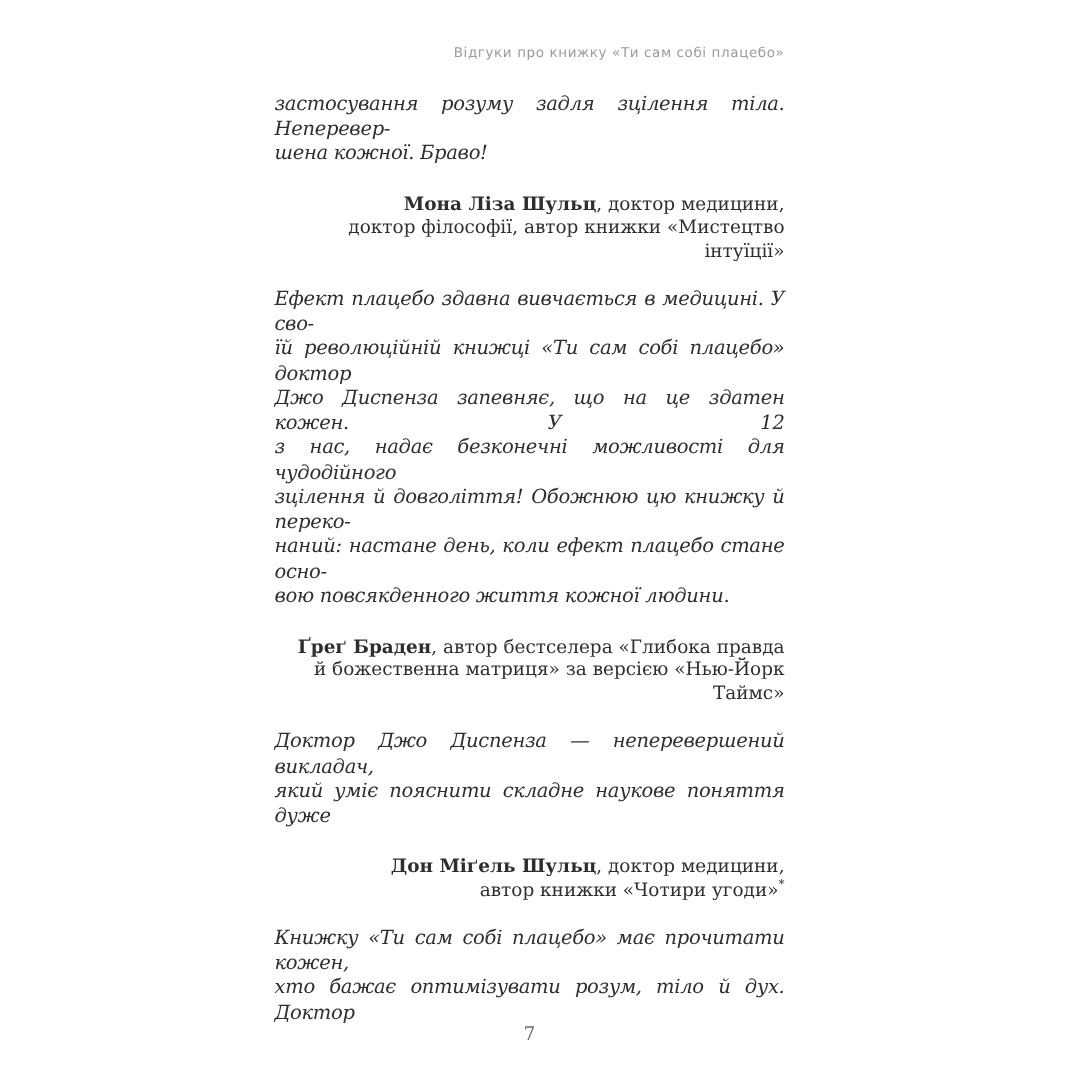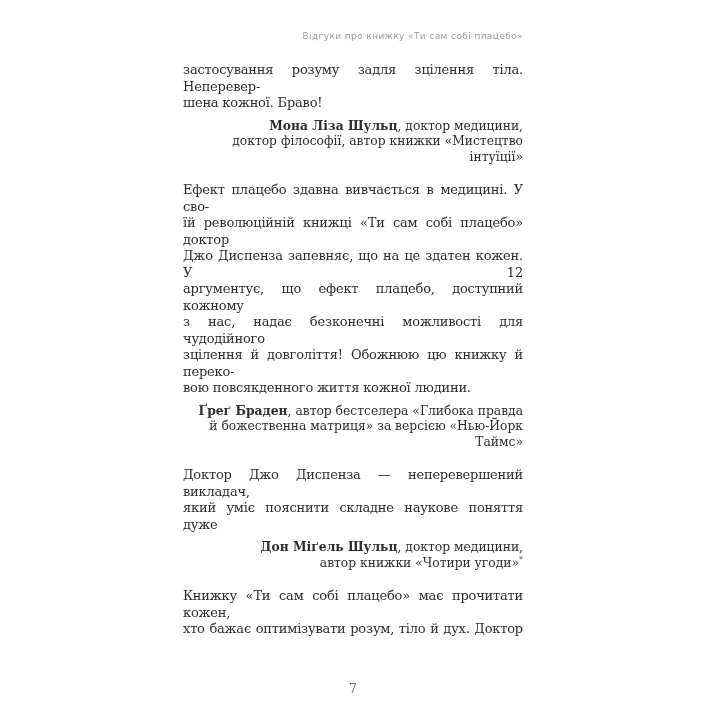--- a/index.html
+++ b/index.html
@@ -28,30 +28,31 @@
     color: #9b9b9b;
   }
   .column {
     position: absolute;
     left: 183px;
     top: 62px;
     width: 340px;
   }
   .testimonial + .testimonial { margin-top: 17px; }
   .q-line {
+    font-style: italic;
     font-size: 13px;
     line-height: 16.5px;
     letter-spacing: -0.2px;
     text-align: justify;
     text-align-last: justify;
     white-space: normal;
   }
   .q-last { text-align-last: left; }
   .attribution {
-    margin-top: 6px;
+    margin-top: 16px;
     text-align: right;
     font-size: 12.3px;
     line-height: 15.5px;
   }
   .attribution b { font-weight: bold; }
   .attribution sup {
     font-size: 8px;
     line-height: 0;
     vertical-align: super;
   }
@@ -82,23 +83,23 @@
       <div class="a-line"><b>Мона Ліза Шульц</b><span>, доктор медицини,</span></div>
       <div class="a-line"><span>доктор філософії, автор книжки «Мистецтво інтуїції»</span></div>
     </div>
   </div>
 
   <div class="testimonial">
     <div class="quote">
             <div class="q-line">Ефект плацебо здавна вивчається в медицині. У сво-</div>
             <div class="q-line">їй революційній книжці «Ти сам собі плацебо» доктор</div>
             <div class="q-line">Джо Диспенза запевняє, що на це здатен кожен. У 12</div>
-            <div class="q-line">аргументує, що ефект плацебо, доступний кожному</div>
             <div class="q-line">з нас, надає безконечні можливості для чудодійного</div>
             <div class="q-line">зцілення й довголіття! Обожнюю цю книжку й переко-</div>
+            <div class="q-line">наний: настане день, коли ефект плацебо стане осно-</div>
             <div class="q-line q-last">вою повсякденного життя кожної людини.</div>
           </div>
     <div class="attribution">
       <div class="a-line"><b>Ґреґ Браден</b><span>, автор бестселера «Глибока правда</span></div>
       <div class="a-line"><span>й божественна матриця» за версією «Нью-Йорк Таймс»</span></div>
     </div>
   </div>
 
   <div class="testimonial">
     <div class="quote">

